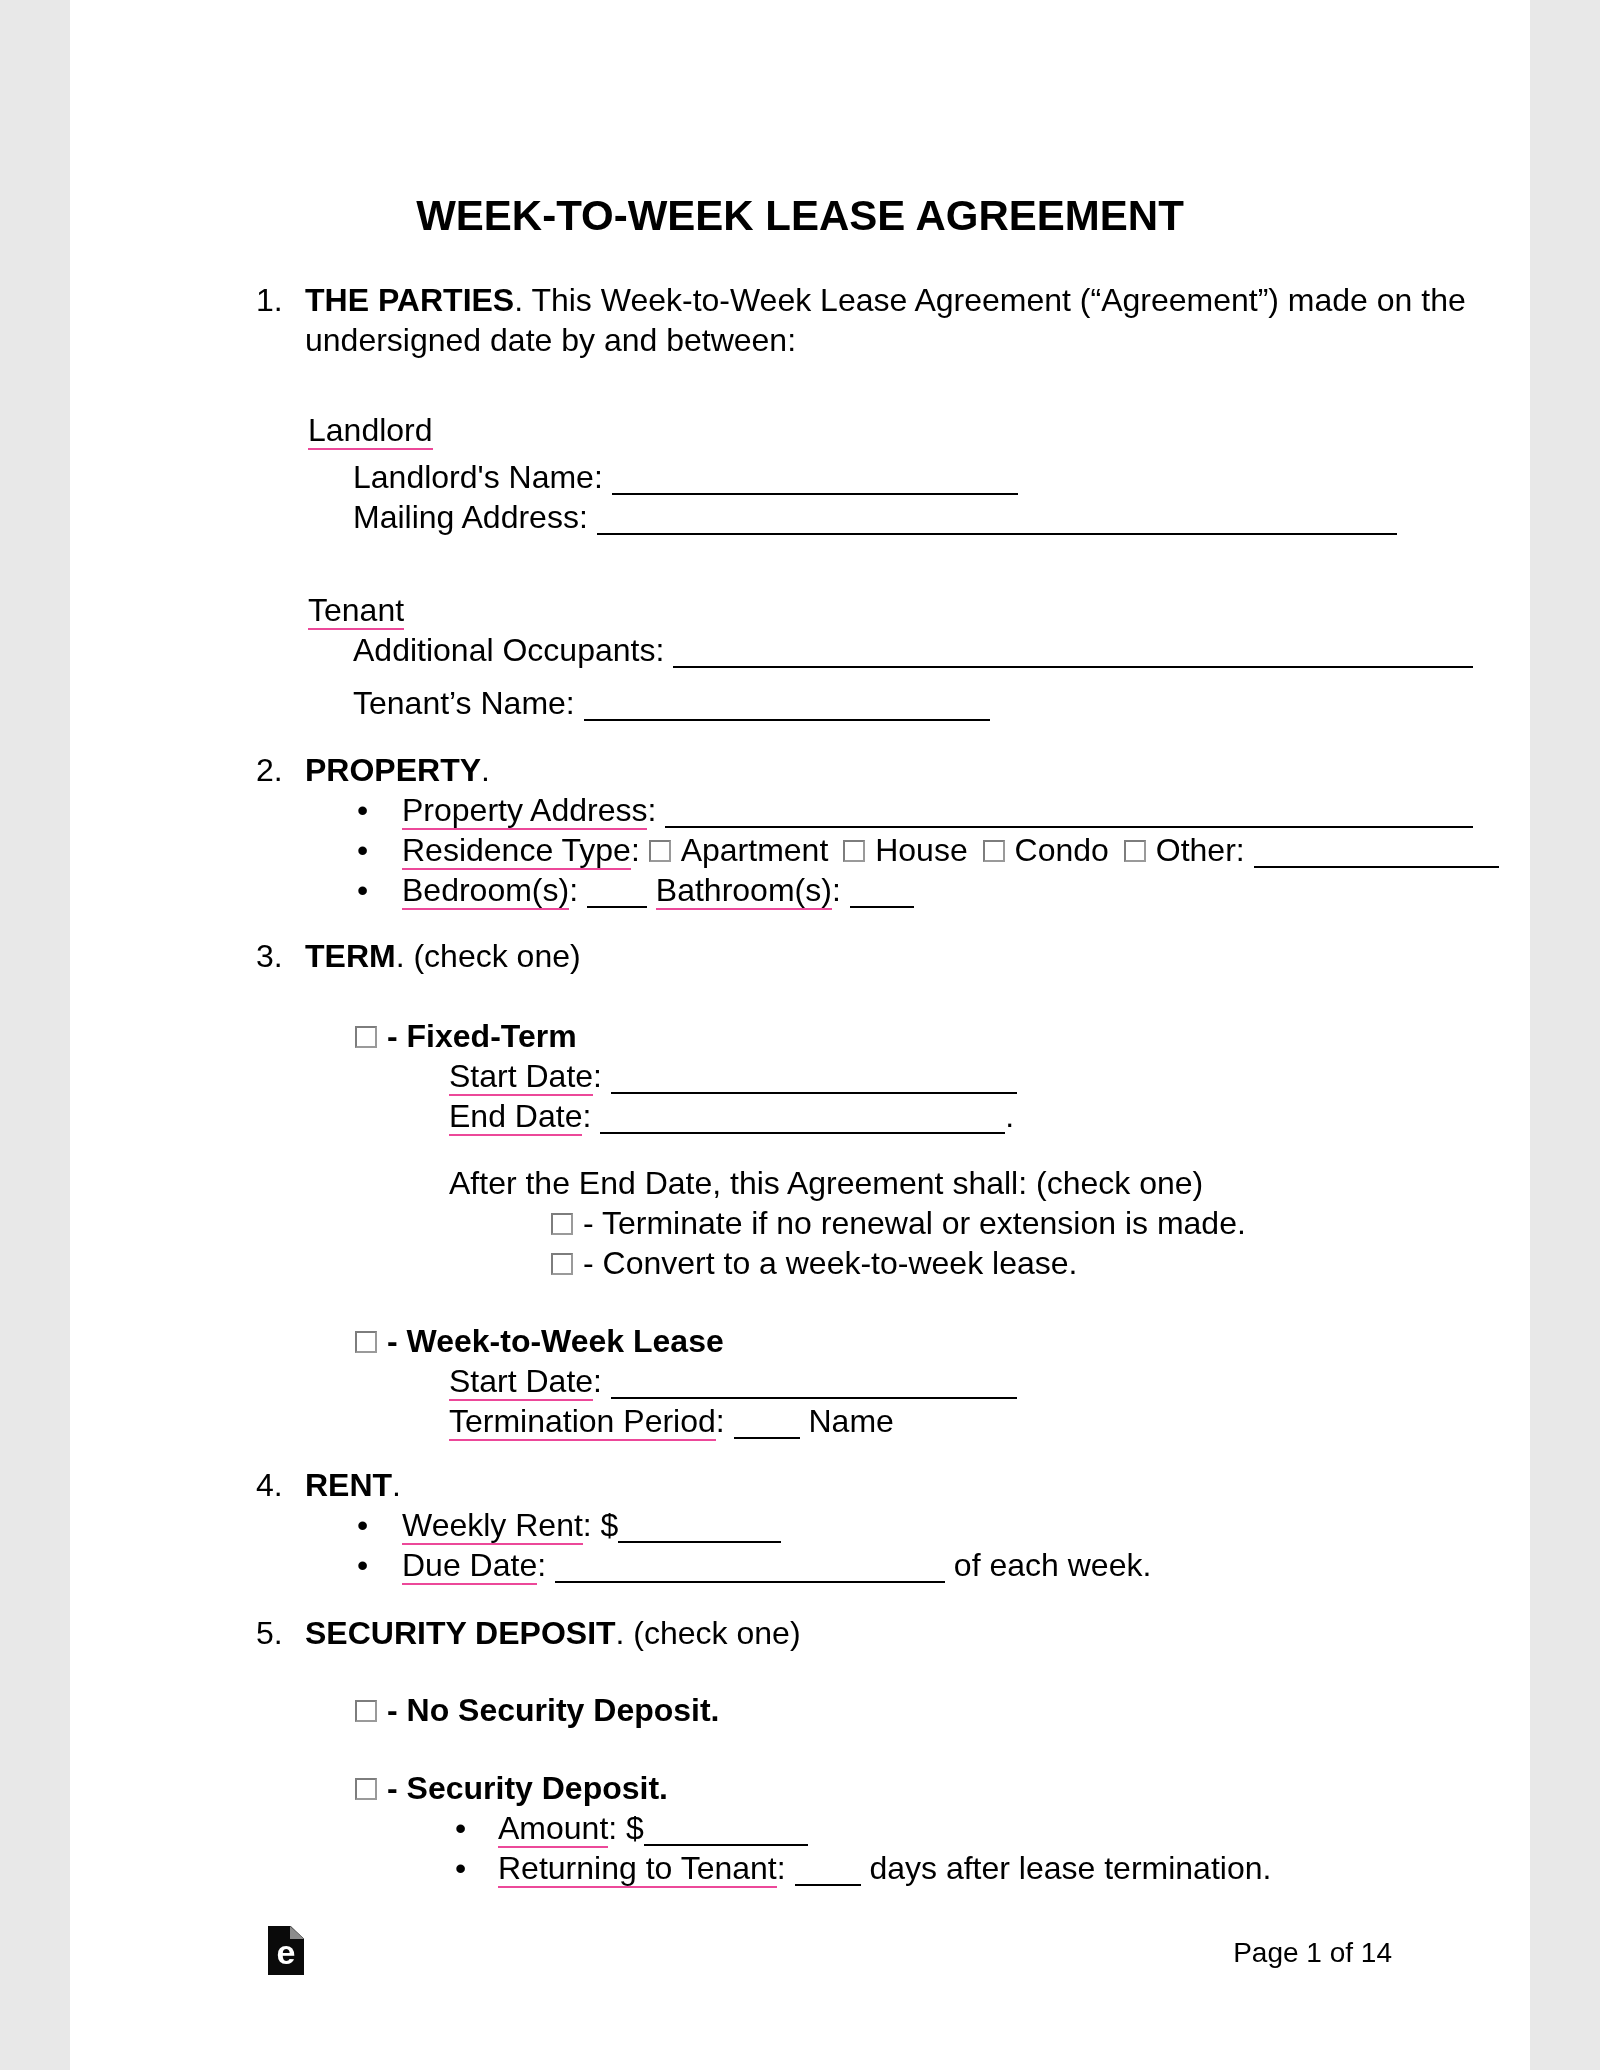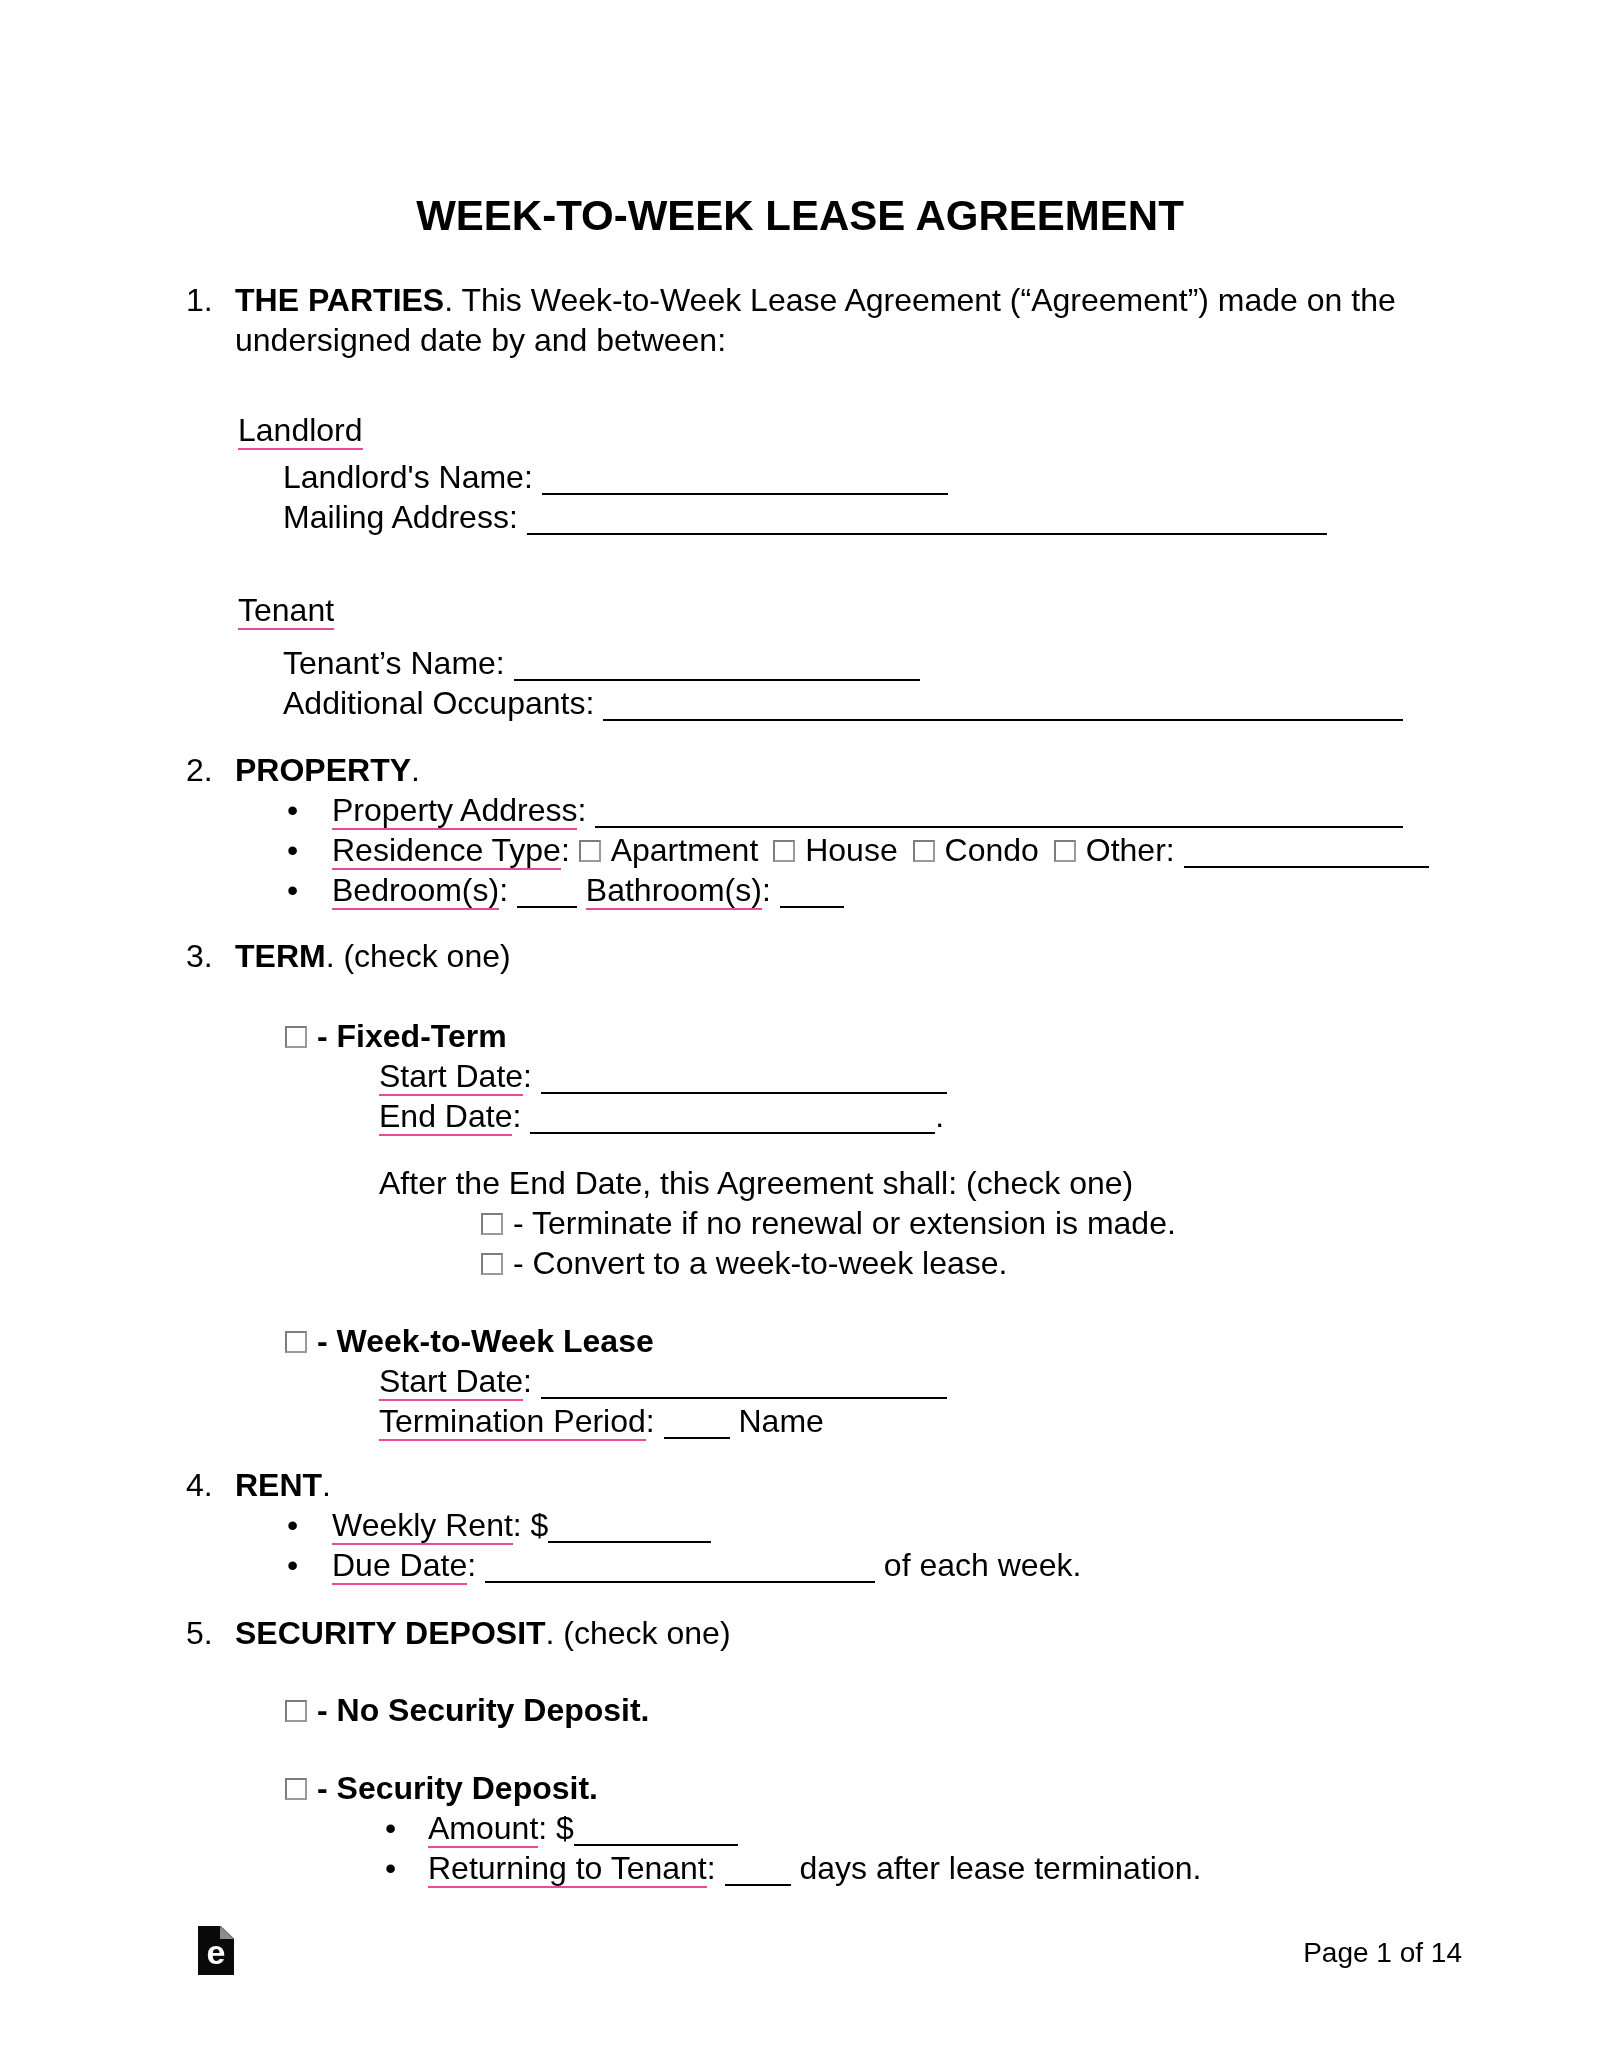--- a/index.html
+++ b/index.html
@@ -1,18 +1,18 @@
 <!DOCTYPE html>
 <html><head>
 <meta charset="utf-8">
 <style>
   html,body{margin:0;padding:0;background:#e8e8e8;}
   .page{
     position:relative;
-    width:1600px;height:2070px;
+    width:1460px;height:2070px;
     margin:0 auto;
     background:#ffffff;
     font-family:"Liberation Sans", sans-serif;
     font-size:32px;line-height:40px;color:#000;
     overflow:hidden;
   }
   .bold{font-weight:bold;}
   .u{border-bottom:2px solid #ec4899;}
   
   .blank{
@@ -109,27 +109,27 @@
   </div>
   <div class="ind2">
     <span>Mailing Address:</span>
     <span class="blank" style="width:800px"></span>
   </div>
 
   <div class="ind1 mt-tenant">
     <span class="u">Tenant</span>
   </div>
 
-  <div class="ind2 mt-tfields">
-    <span>Tenant’s Name:</span>
-    <span class="blank" style="width:406px"></span>
-  </div>
   <div class="ind2">
     <span>Additional Occupants:</span>
     <span class="blank" style="width:800px"></span>
+  </div>
+  <div class="ind2 mt-tfields">
+    <span>Tenant’s Name:</span>
+    <span class="blank" style="width:406px"></span>
   </div>
 
   <div class="sect mt-prop">
     <span class="sect-num">2.</span>
     <span class="sect-text"><span class="bold">PROPERTY</span><span>.</span></span>
   </div>
 
   <div class="bullet">
     <span class="dot">•</span>
     <span><span class="u">Property Address</span><span>:</span>

